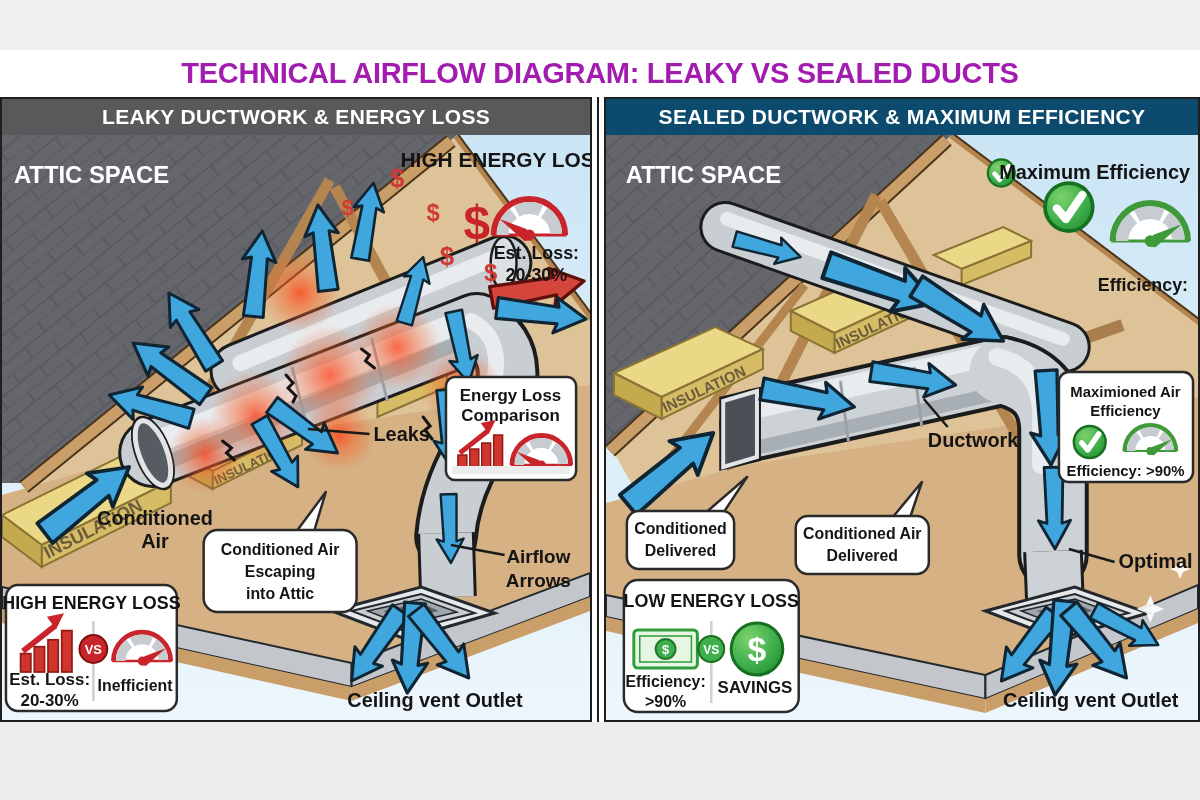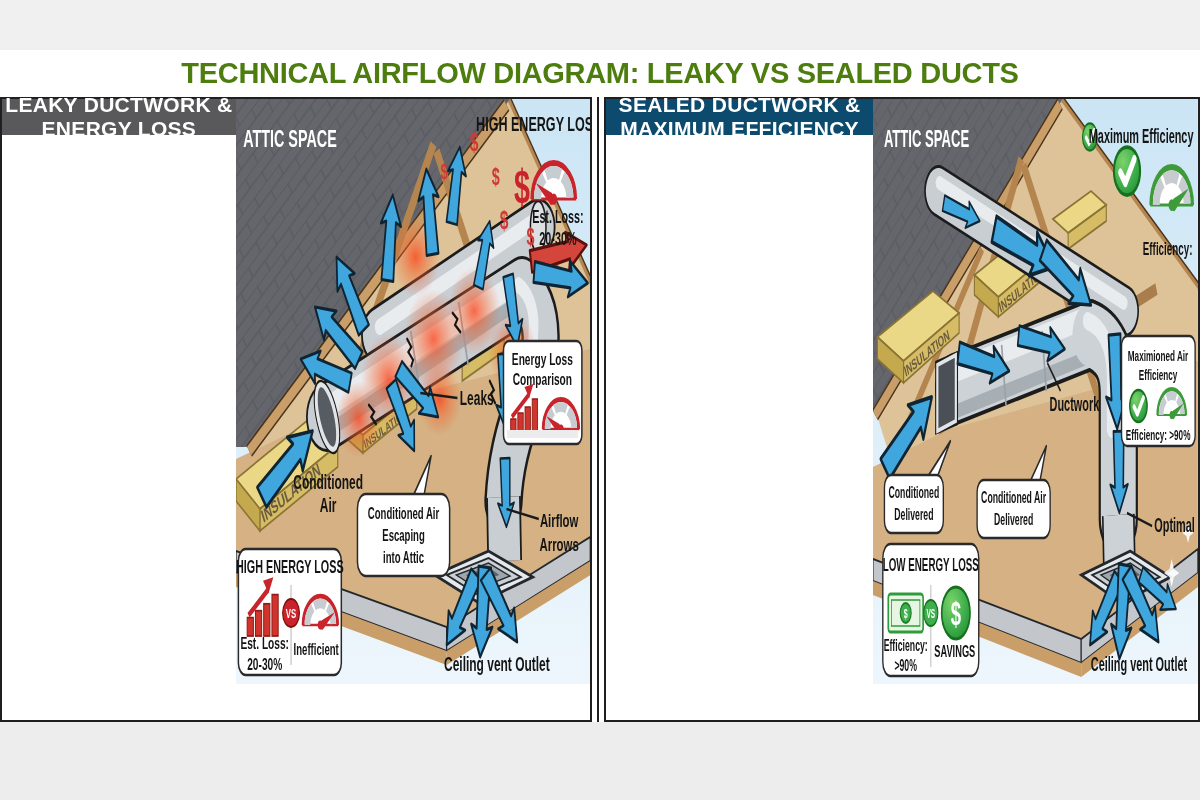--- a/index.html
+++ b/index.html
@@ -1,23 +1,23 @@
 <!DOCTYPE html>
 <html><head>
 <meta charset="utf-8">
 <style>
   html,body{margin:0;padding:0;background:#f1f1f1;}
   #stage{width:1200px;height:800px;position:relative;overflow:hidden;background:#fff;
          font-family:"Liberation Sans",sans-serif;}
   .strip-top{height:50px;background:#f0f0f0;}
   .title-band{height:47px;background:#fff;display:flex;align-items:center;justify-content:center;}
-  .title-band h1{margin:0;font-size:29px;font-weight:bold;color:#4d7c0f;letter-spacing:-0.3px;}
+  .title-band h1{margin:0;font-size:29px;font-weight:bold;color:#a21caf;letter-spacing:-0.3px;}
   .panels{display:flex;gap:12px;background:#fff;position:relative;height:625px;}
   .panels::after{content:'';position:absolute;left:597px;top:0;bottom:0;width:2px;background:#1f1f1f;}
-  .col{box-sizing:border-box;border:2px solid #1f1f1f;display:flex;text-align:center;}
+  .col{box-sizing:border-box;border:2px solid #1f1f1f;display:flex;flex-direction:column;}
   .col-left{width:592px;}
   .col-right{width:596px;}
   .hdr{height:36px;display:flex;align-items:center;justify-content:center;
        color:#fff;font-size:21px;font-weight:bold;letter-spacing:.3px;}
   .hdr-left{background:#59595B;}
   .hdr-right{background:#0c4a6e;}
   .scene{display:block;width:100%;height:585px;}
   .strip-bottom{height:78px;background:#ededed;}
   
   text{font-family:"Liberation Sans",sans-serif;font-weight:bold;fill:#141414;}

